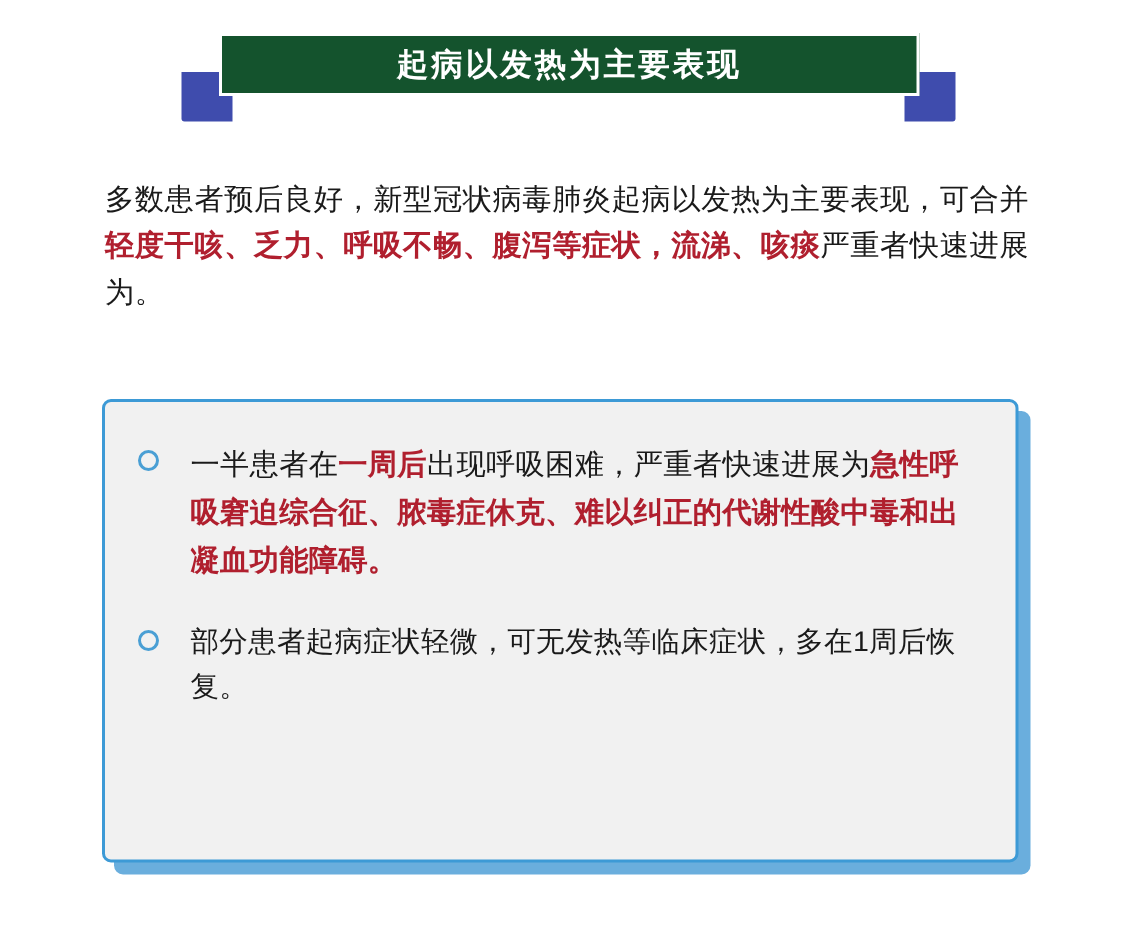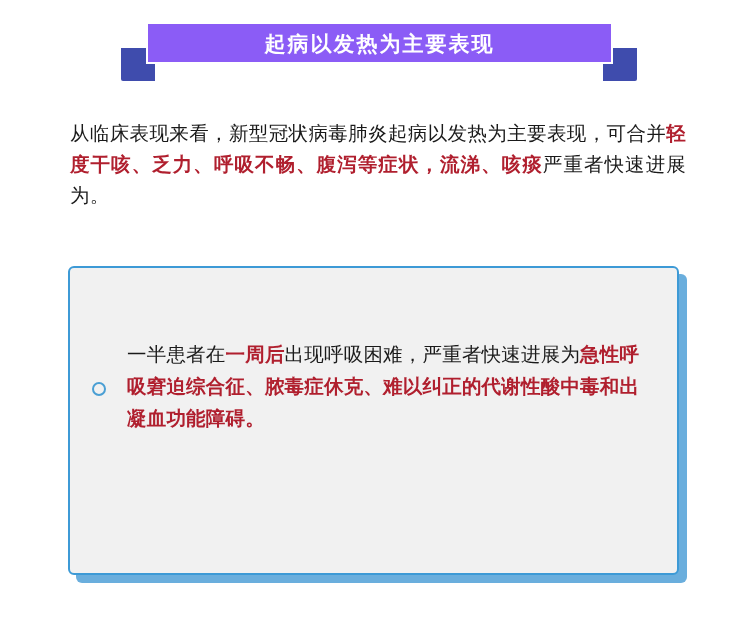--- a/index.html
+++ b/index.html
@@ -38,21 +38,21 @@
     left: 603px;
     top: 26px;
     border-bottom-right-radius: 2px;
   }
   .banner-bar {
     position: absolute;
     left: 146px;
     top: 0;
     width: 467px;
     height: 42px;
-    background: #8b5cf6;
+    background: #14532d;
     border: 2px solid #ffffff;
     box-sizing: border-box;
     display: flex;
     align-items: center;
     justify-content: center;
     z-index: 2;
   }
   .banner-title {
     color: #ffffff;
     font-size: 21px;
@@ -105,23 +105,22 @@
     position: absolute;
     left: 0;
     top: 0;
     width: 100%;
     height: 100%;
     box-sizing: border-box;
     padding: 26px 24px 0 22px;
   }
   .bullet-item {
     display: flex;
-    align-items: center;
+    align-items: flex-start;
     margin-bottom: 24px;
-    margin-top: 44px;
   }
   .bullet-marker {
     flex: 0 0 auto;
     width: 14px;
     height: 14px;
     border: 2px solid #4a9fd4;
     border-radius: 50%;
     margin-top: 6px;
     margin-right: 21px;
     box-sizing: border-box;
@@ -142,27 +141,31 @@
 <body>
 
 <div class="banner-wrap">
   <div class="banner-corner left"></div>
   <div class="banner-corner right"></div>
   <div class="banner-bar">
     <span class="banner-title">起病以发热为主要表现</span>
   </div>
 </div>
 
-<div class="intro"><span>从临床表现来看，新型冠状病毒肺炎起病以发热为主要表现，可合并</span><span class="red">轻度干咳、乏力、呼吸不畅、腹泻等症状，流涕、咳痰</span><span>严重者快速进展为。</span></div>
+<div class="intro"><span>多数患者预后良好，新型冠状病毒肺炎起病以发热为主要表现，可合并</span><span class="red">轻度干咳、乏力、呼吸不畅、腹泻等症状，流涕、咳痰</span><span>严重者快速进展为。</span></div>
 
 <div class="box-shadow-layer"></div>
 <div class="box">
   <div class="bullet-list">
 
     <div class="bullet-item">
       <span class="bullet-marker"></span>
       <div class="bullet-text big"><span>一半患者在</span><span class="red">一周后</span><span>出现呼吸困难，严重者快速进展为</span><span class="red">急性呼吸窘迫综合征、脓毒症休克、难以纠正的代谢性酸中毒和出凝血功能障碍。</span></div>
     </div>
 
+    <div class="bullet-item">
+      <span class="bullet-marker"></span>
+      <div class="bullet-text">部分患者起病症状轻微，可无发热等临床症状，多在1周后恢复。</div>
+    </div>
 
 
   </div>
 </div>
 
 </body></html>

